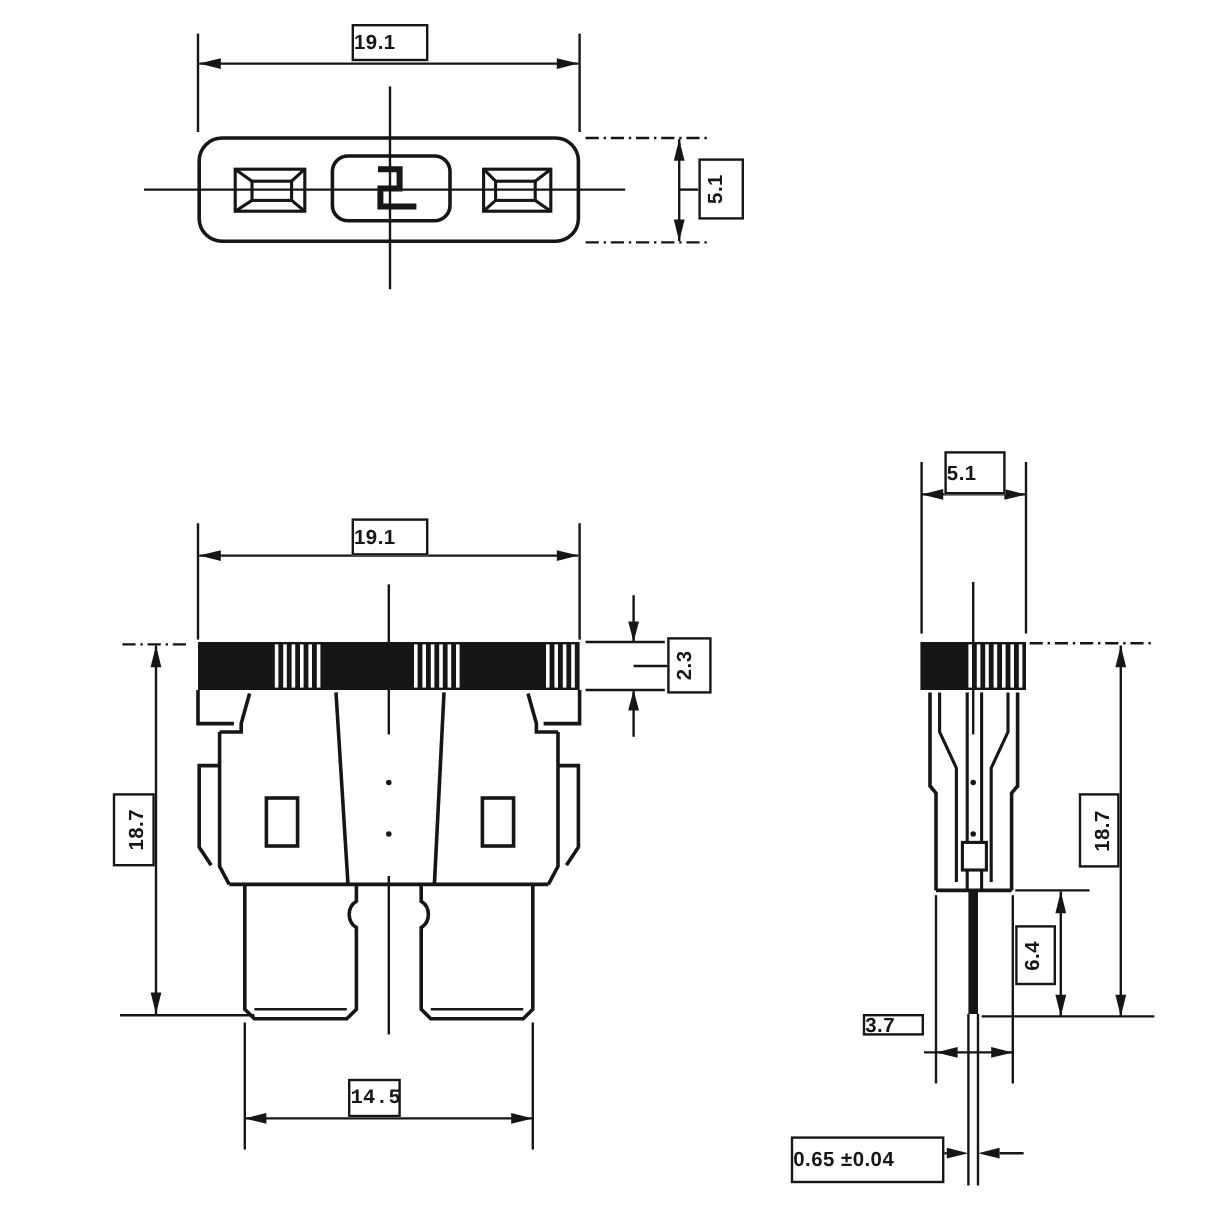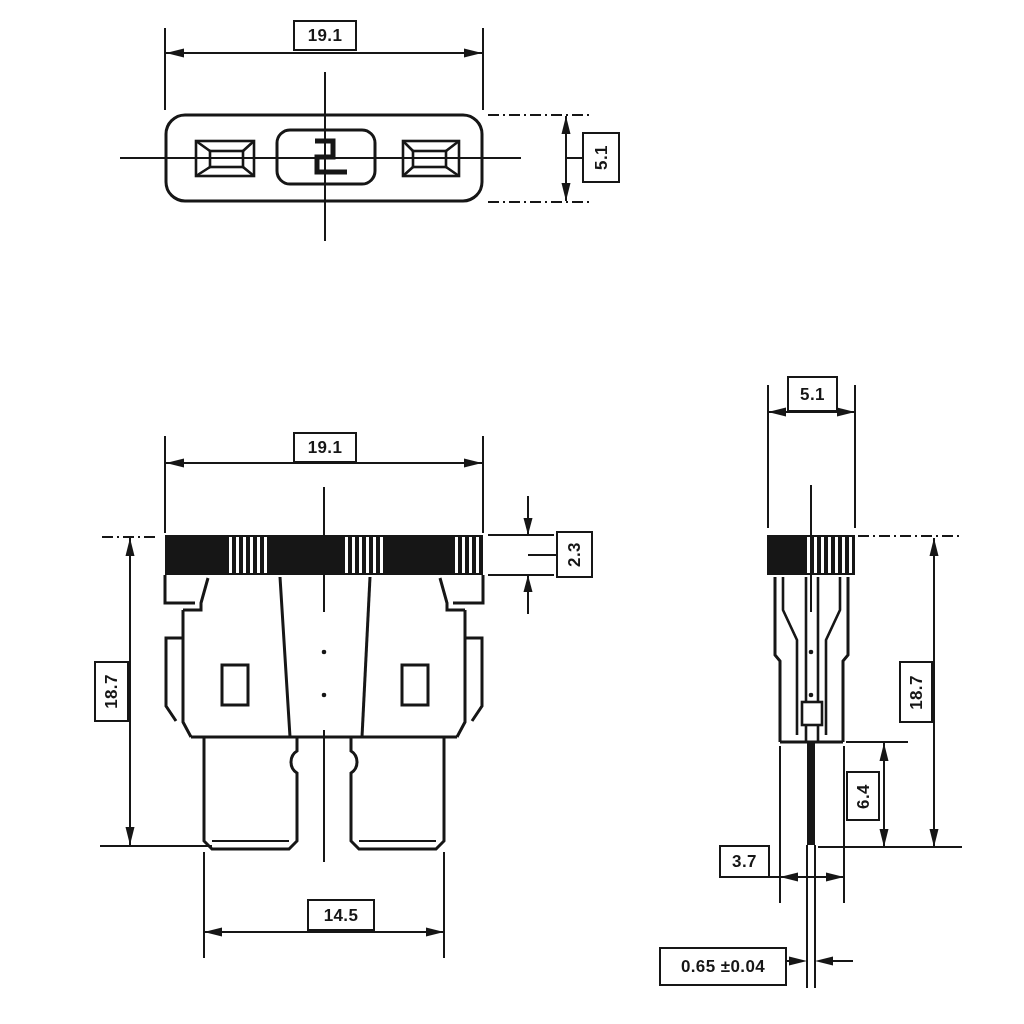--- a/index.html
+++ b/index.html
@@ -8,21 +8,21 @@
   .stage svg{position:absolute;left:0;top:0;}
   .ln{fill:none;stroke:#161616;stroke-linecap:butt;stroke-linejoin:miter;}
   .ol{stroke-width:3;}
   .sl{stroke-width:2.6;}
   .dl{stroke-width:2;}
   .cl{stroke-width:2;}
   .dd{stroke-dasharray:11 4 2 4;}
   .ar{fill:#161616;stroke:none;}
   .dot{fill:#161616;stroke:none;}
   .dim-label{position:absolute;box-sizing:border-box;border:2.5px solid #161616;background:#ffffff;
-             display:flex;align-items:center;justify-content:center;
+             display:flex;align-items:center;justify-content:flex-start;
              font-weight:bold;font-size:17px;line-height:1;color:#161616;letter-spacing:.4px;
              z-index:2;white-space:nowrap;}
   .dim-label.rot span{transform:rotate(-90deg);white-space:nowrap;display:block;}
 </style>
 </head>
 <body>
 
 <div class="stage">
 
 <svg width="1024" height="1024" viewBox="0 0 1024 1024">
@@ -245,37 +245,37 @@
 </div>
 
 <div class="dim-label rot" style="left:556px;top:531px;width:37px;height:47px;">
   <span>2.3</span>
 </div>
 
 <div class="dim-label rot" style="left:94px;top:661px;width:35px;height:61px;">
   <span>18.7</span>
 </div>
 
-<div class="dim-label" style="left:307px;top:899px;width:68px;height:32px;">
+<div class="dim-label" style="left:290px;top:899px;width:44px;height:32px;font-family:Liberation Mono, monospace;">
   <span>14.5</span>
 </div>
 
 <div class="dim-label" style="left:787px;top:376px;width:51px;height:36px;">
   <span>5.1</span>
 </div>
 
 <div class="dim-label rot" style="left:899px;top:661px;width:34px;height:62px;">
   <span>18.7</span>
 </div>
 
 <div class="dim-label rot" style="left:846px;top:771px;width:34px;height:50px;">
   <span>6.4</span>
 </div>
 
-<div class="dim-label" style="left:719px;top:845px;width:51px;height:33px;">
+<div class="dim-label" style="left:719px;top:845px;width:51px;height:18px;">
   <span>3.7</span>
 </div>
 
 <div class="dim-label" style="left:659px;top:928px;width:128px;height:39px;margin-top:19px;">
   <span>0.65 ±0.04</span>
 </div>
 
 </div>
 
 </body></html>

